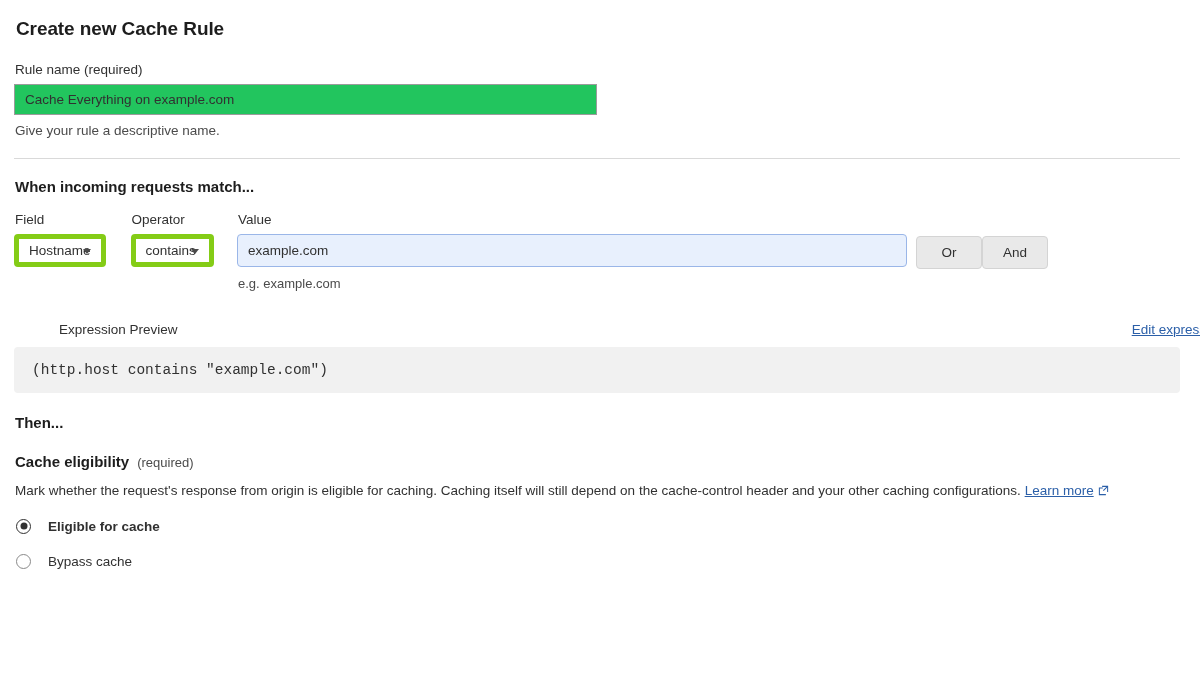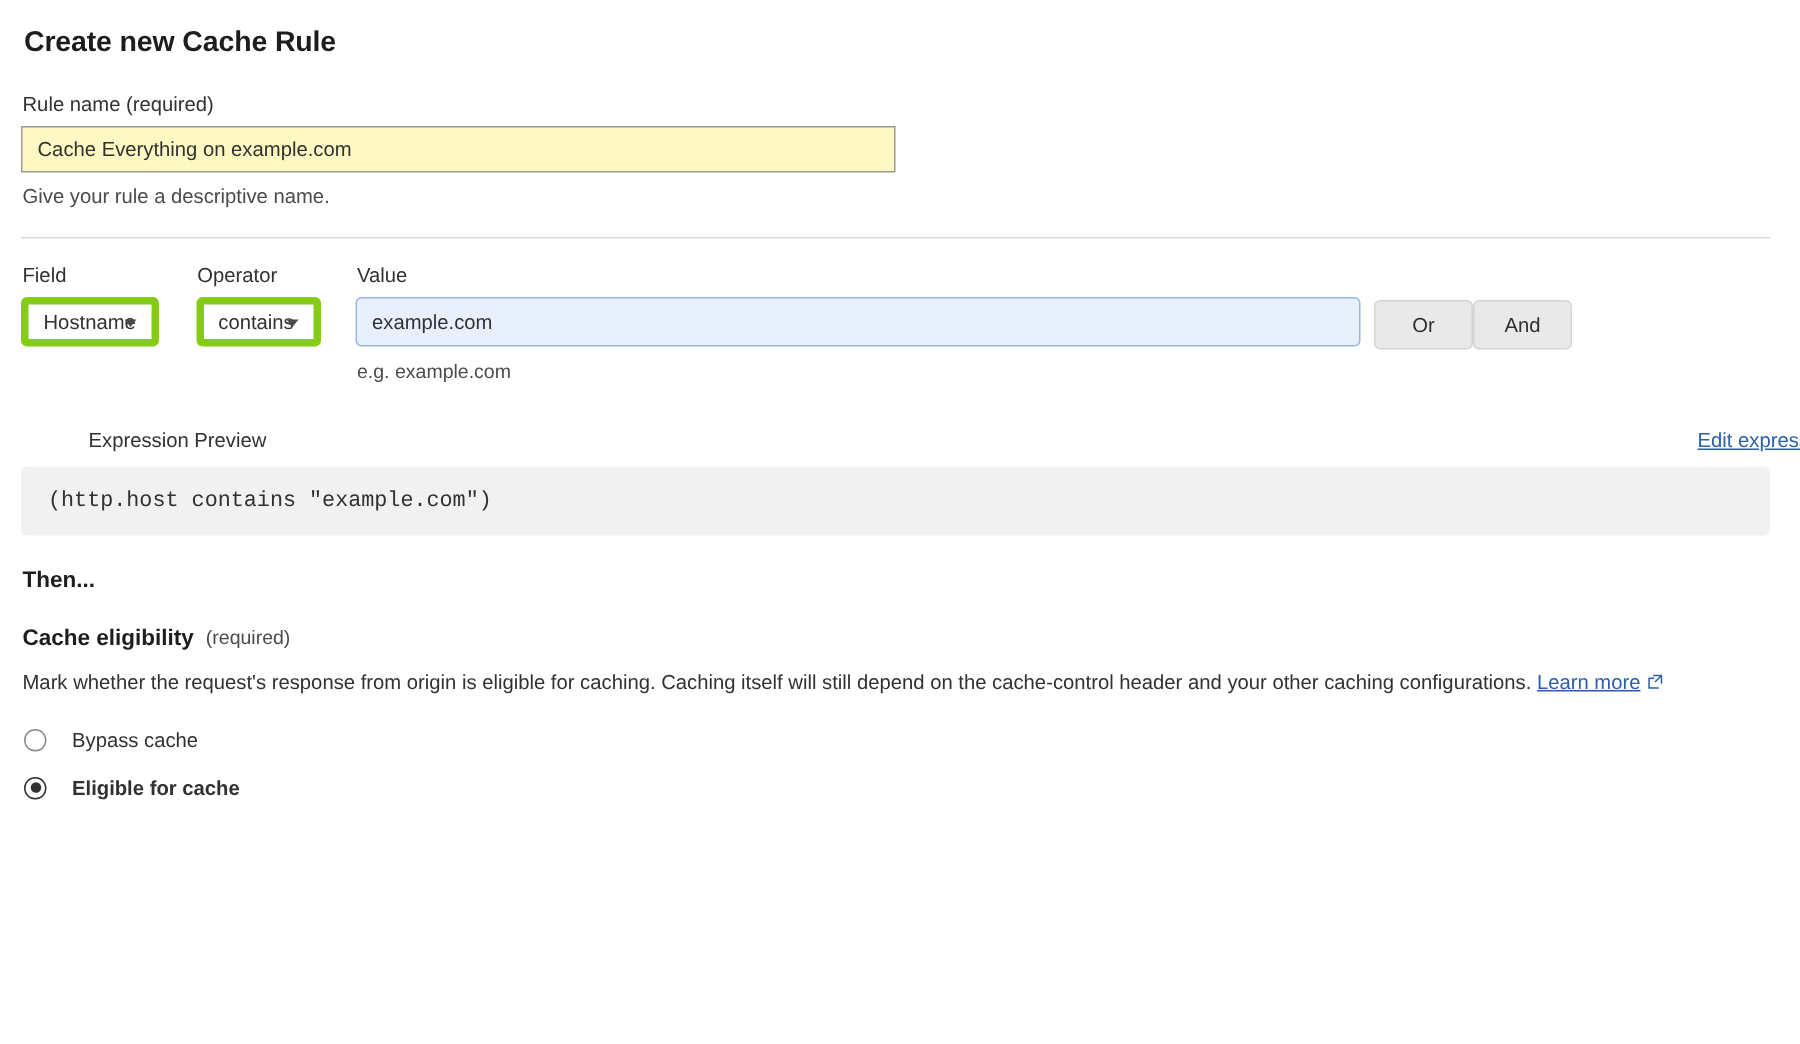--- a/index.html
+++ b/index.html
@@ -34,21 +34,21 @@
   }
   .text-input {
     width: 583px;
     height: 31px;
     border: 1px solid #9b9b9b;
     border-radius: 0;
     padding: 0 10px;
     font-size: 13.5px;
     color: #313131;
     font-family: "Liberation Sans", sans-serif;
-    background: #fef9c3;
+    background: #22c55e;
     outline: none;
     display: block;
   }
   .help-text {
     font-size: 13.5px;
     color: #4b4b4b;
     margin-top: 8px;
     margin-left: 1px;
   }
   .divider {
@@ -159,21 +159,21 @@
     color: #313131;
   }
   .then-heading {
     font-size: 15px;
     font-weight: bold;
     color: #1d1d1d;
     margin: 21px 0 0 1px;
   }
   .cache-elig-row {
     display: flex;
-    align-items: flex-start;
+    align-items: flex-end;
     margin-top: 22px;
     margin-left: 1px;
   }
   .cache-elig-title {
     font-size: 15px;
     font-weight: bold;
     color: #1d1d1d;
   }
   .cache-elig-req {
     font-size: 13px;
@@ -239,20 +239,21 @@
 <div class="page">
 
   <div class="page-title">Create new Cache Rule</div>
 
   <div class="field-label">Rule name (required)</div>
   <input class="text-input" type="text" value="Cache Everything on example.com" style="">
   <div class="help-text">Give your rule a descriptive name.</div>
 
   <div class="divider"></div>
 
+  <div class="section-heading">When incoming requests match...</div>
 
   <div class="match-row">
     <div class="col-field">
       <div class="field-label">Field</div>
       <div class="select-box">
         <span>Hostname</span>
         <span class="select-caret"></span>
       </div>
     </div>
 
@@ -295,23 +296,23 @@
   </div>
 
   <div class="desc">
     <span>Mark whether the request's response from origin is eligible for caching. Caching itself will still depend on the cache-control header and your other caching configurations. </span><a class="learn-link">Learn more</a><span class="ext-icon"><svg width="11" height="11" viewBox="0 0 12 12">
           <path d="M4.5 1.5 H10.5 V7.5" fill="none" stroke="#2b5fa8" stroke-width="1.1"></path>
           <path d="M10.5 1.5 L5.8 6.2" fill="none" stroke="#2b5fa8" stroke-width="1.1"></path>
           <path d="M8.6 10.5 H1.5 V3.4 H5.2" fill="none" stroke="#2b5fa8" stroke-width="1.1"></path>
         </svg></span>
   </div>
 
+  <div class="radio-row second">
+    <span class="radio checked"></span>
+    <span class="radio-label bold">Eligible for cache</span>
+  </div>
+
   <div class="radio-row">
     <span class="radio"></span>
     <span class="radio-label">Bypass cache</span>
   </div>
 
-  <div class="radio-row second">
-    <span class="radio checked"></span>
-    <span class="radio-label bold">Eligible for cache</span>
-  </div>
-
 </div>
 
 </body></html>

